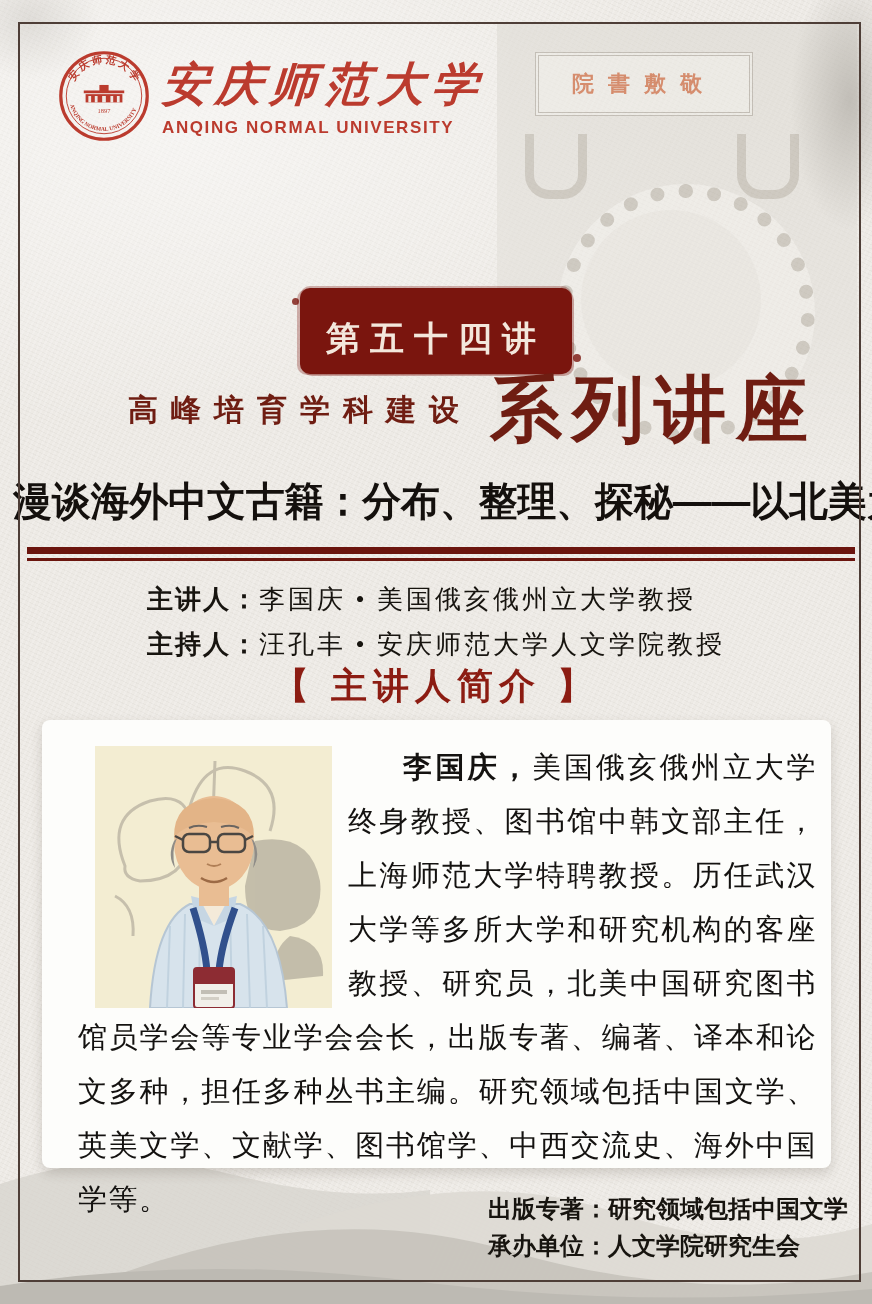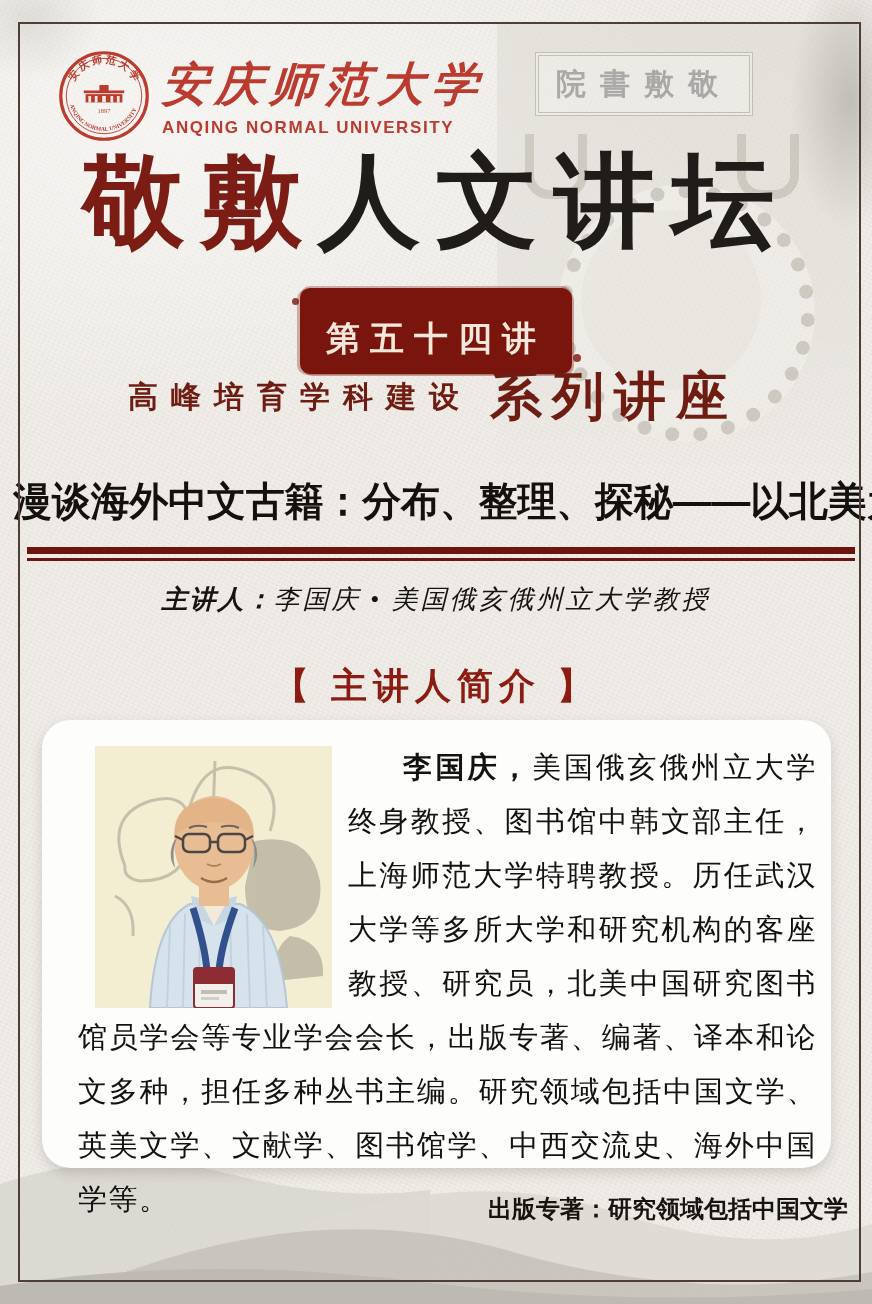--- a/index.html
+++ b/index.html
@@ -10,21 +10,21 @@
       repeating-linear-gradient(25deg, rgba(120,115,108,.05) 0 1px, rgba(0,0,0,0) 1px 4px),
       #edeae5;
     font-family:"Liberation Serif","DejaVu Serif",serif;}
   .frame{position:absolute;left:18px;top:22px;width:839px;height:1256px;border:2px solid #4e3e37;pointer-events:none;z-index:5;}
 
   
   .bg-art{position:absolute;inset:0;z-index:0;}
   .gate{position:absolute;left:497px;top:24px;width:360px;height:450px;opacity:.55;}
   .gate .wall{position:absolute;inset:0;background:linear-gradient(180deg,#dcd9d2 0%,#e3e0da 70%,rgba(227,224,218,0));}
   .plaque{position:absolute;left:38px;top:28px;width:210px;height:56px;border:4px double #a19a8f;background:#eceae4;
-    display:flex;align-items:center;justify-content:center;color:#737373;font-size:30px;letter-spacing:14px;font-weight:bold;}
+    display:flex;align-items:center;justify-content:center;color:#c2410c;font-size:22px;letter-spacing:14px;font-weight:bold;}
   .arch{position:absolute;left:60px;top:160px;width:230px;height:230px;border-radius:50%;
     border:14px dotted #b5afa3;background:#efede8;}
   .arch-inner{position:absolute;left:84px;top:186px;width:180px;height:180px;border-radius:50%;background:#e7e4de;}
   .gate-hook-l{position:absolute;left:28px;top:110px;width:44px;height:56px;border:9px solid #b5afa3;border-top:none;border-radius:0 0 24px 24px;}
   .gate-hook-r{position:absolute;right:58px;top:110px;width:44px;height:56px;border:9px solid #b5afa3;border-top:none;border-radius:0 0 24px 24px;}
   .smudge{position:absolute;background:radial-gradient(closest-side,#a5a19a,rgba(165,161,154,0));}
   .mtns{position:absolute;left:0;bottom:0;z-index:0;}
 
   
   .header{position:absolute;left:58px;top:50px;z-index:2;display:flex;align-items:center;}
@@ -46,43 +46,43 @@
   .seal{display:inline-block;position:relative;background:#7a150e;color:#f3e7dc;
     padding:28px 26px 12px;font-size:34px;letter-spacing:10px;font-weight:bold;border-radius:10px;
     box-shadow:2px 2px 0 rgba(122,21,14,.35), -3px 1px 0 rgba(122,21,14,.3), 0 -2px 0 rgba(122,21,14,.3);}
   .seal::before{content:"";position:absolute;left:-8px;top:10px;width:7px;height:7px;border-radius:50%;background:#7a150e;opacity:.8;}
   .seal::after{content:"";position:absolute;right:-9px;bottom:12px;width:8px;height:8px;border-radius:50%;background:#7a150e;opacity:.8;}
 
   
   .series{position:absolute;left:128px;top:362px;z-index:2;display:flex;align-items:center;}
   .series-left{display:flex;flex-direction:row;gap:14px;}
   .series-line{font-size:30px;color:#6f1d12;letter-spacing:13px;font-weight:bold;white-space:nowrap;}
-  .series-big{font-size:52px;color:#6f1d12;font-weight:bold;letter-spacing:10px;margin-left:18px;white-space:nowrap;}
+  .series-big{font-size:72px;color:#6f1d12;font-weight:bold;letter-spacing:10px;margin-left:18px;white-space:nowrap;}
 
   
   .lecture-title{position:absolute;left:0;width:100%;top:474px;z-index:2;text-align:center;
     font-size:40px;font-weight:bold;color:#14100d;letter-spacing:0;white-space:nowrap;
     font-family:"Liberation Sans","DejaVu Sans",sans-serif;transform:scaleX(.97);}
   .rule-thick{position:absolute;left:27px;right:17px;top:547px;height:7px;background:#6b150e;z-index:2;}
   .rule-thin{position:absolute;left:27px;right:17px;top:558px;height:3px;background:#6b150e;z-index:2;}
 
   
   .speakers{position:absolute;left:0;width:100%;top:582px;z-index:2;}
-  .speakers-inner{width:fit-content;margin:0 auto;display:flex;flex-direction:column;gap:10px;font-style:italic;}
+  .speakers-inner{width:fit-content;margin:0 auto;display:flex;flex-direction:column;gap:10px;}
   .spk-row{font-size:26px;color:#17140f;white-space:nowrap;}
   .spk-label{font-weight:bold;font-family:"Liberation Sans","DejaVu Sans",sans-serif;letter-spacing:2px;}
   .spk-value{letter-spacing:3px;}
 
   
   .section-header{position:absolute;left:0;width:100%;top:662px;z-index:2;text-align:center;
     font-size:36px;font-weight:bold;color:#8c1c12;letter-spacing:6px;
     font-family:"Liberation Sans","DejaVu Sans",sans-serif;}
 
   
-  .card{position:absolute;left:42px;top:720px;width:789px;height:448px;background:#fdfdfb;border-radius:28px;
+  .card{position:absolute;left:42px;top:720px;width:789px;height:448px;background:#fdfdfb;border-radius:8px;
     box-shadow:0 5px 12px rgba(60,50,40,.18);z-index:2;padding:20px 14px 0 36px;box-sizing:border-box;}
   .photo{float:left;width:237px;height:262px;margin:6px 16px 0 17px;overflow:hidden;background:#f3edd2;}
   .bio{margin:0;font-size:29px;line-height:54px;color:#141210;text-align:justify;text-indent:1.9em;letter-spacing:1.5px;}
   .bio-name{font-weight:bold;font-family:"Liberation Sans","DejaVu Sans",sans-serif;letter-spacing:2px;}
 
   
   .footer-left{position:absolute;left:95px;top:1190px;z-index:2;}
   .footer-right{position:absolute;left:488px;top:1190px;z-index:2;}
   .foot-row{font-size:24px;font-weight:bold;color:#17140f;line-height:37px;white-space:nowrap;
     font-family:"Liberation Sans","DejaVu Sans",sans-serif;}
@@ -138,41 +138,43 @@
         <rect x="64" y="50" width="3" height="7" fill="#edeae5"></rect>
       </g>
       <text x="50" y="68" font-size="7" fill="#bb3b2e" text-anchor="middle">1897</text>
     </svg>
     <div class="header-names">
       <div class="uni-cn">安庆师范大学</div>
       <div class="uni-en">ANQING NORMAL UNIVERSITY</div>
     </div>
   </div>
 
-  <div class="main-title"><span class="t-red">敬敷</span><span class="t-black">人文讲坛</span></div>
 
   <div class="seal-wrap">
     <div class="seal">第五十四讲</div>
   </div>
 
   <div class="series">
     <div class="series-left">
       <div class="series-line">高峰培育学科建设</div>
     </div>
     <div class="series-big">系列讲座</div>
   </div>
 
   <div class="lecture-title">漫谈海外中文古籍：分布、整理、探秘——以北美为中心</div>
   <div class="rule-thick"></div>
   <div class="rule-thin"></div>
 
   <div class="speakers">
     <div class="speakers-inner">
       <div class="spk-row">
         <span class="spk-label">主讲人：</span><span class="spk-value">李国庆 • 美国俄亥俄州立大学教授</span>
+      </div>
+      <div class="spk-row">
+        <span class="spk-label">主持人：</span><span class="spk-value">汪孔丰 • 安庆师范大学人文学院教授</span>
       </div>
     </div>
   </div>
 
   <div class="section-header">【 主讲人简介 】</div>
 
   <div class="card">
     <div class="photo">
       <svg width="237" height="262" viewBox="0 0 237 262">
         <rect width="237" height="262" fill="#f3edd2"></rect>
@@ -222,15 +224,16 @@
         <rect x="99" y="222" width="40" height="16" fill="#8d2c33"></rect>
         <rect x="106" y="244" width="26" height="4" fill="#c2beb5"></rect>
         <rect x="106" y="251" width="18" height="3" fill="#d3cfc6"></rect>
       </svg>
     </div>
     <p class="bio"><span class="bio-name">李国庆</span><span class="bio-name">，</span><span>美国俄亥俄州立大学终身教授、图书馆中韩文部主任，上海师范大学特聘教授。历任武汉大学等多所大学和研究机构的客座教授、研究员，北美中国研究图书馆员学会等专业学会会长，出版专著、编著、译本和论文多种，担任多种丛书主编。研究领域包括中国文学、英美文学、文献学、图书馆学、中西交流史、海外中国学等。</span></p>
   </div>
 
   <div class="footer-right">
     <div class="foot-row"><span>出版专著：</span><span>研究领域包括中国文学</span></div>
+    <div class="foot-row"><span>承办单位：</span><span>人文学院研究生会</span></div>
   </div>
 
 </div>
 
 </body></html>

